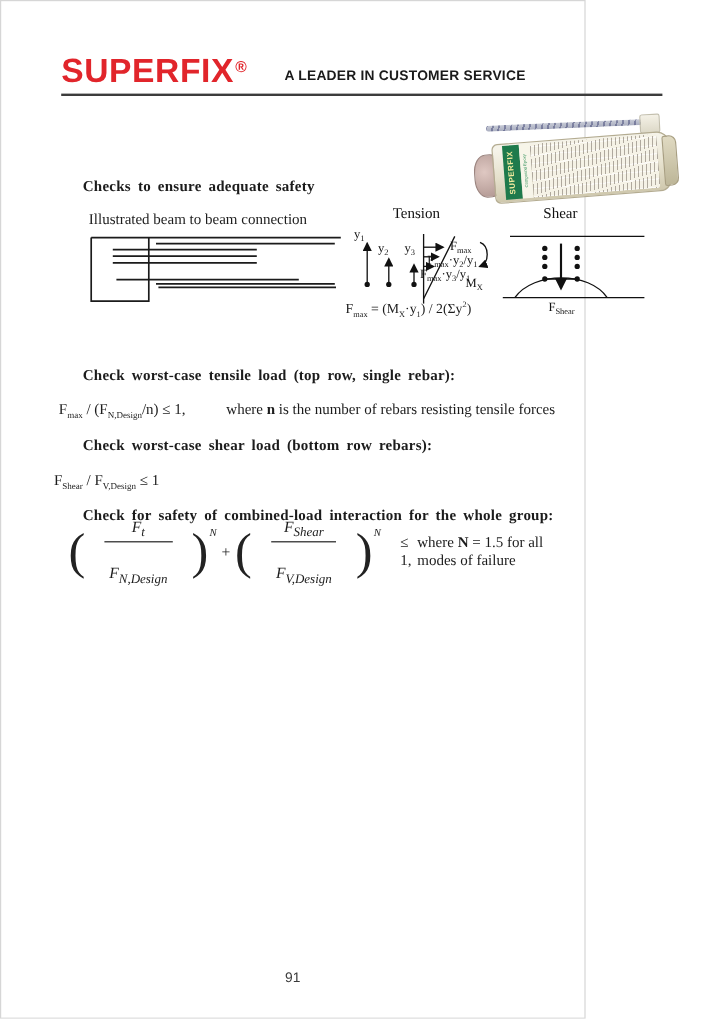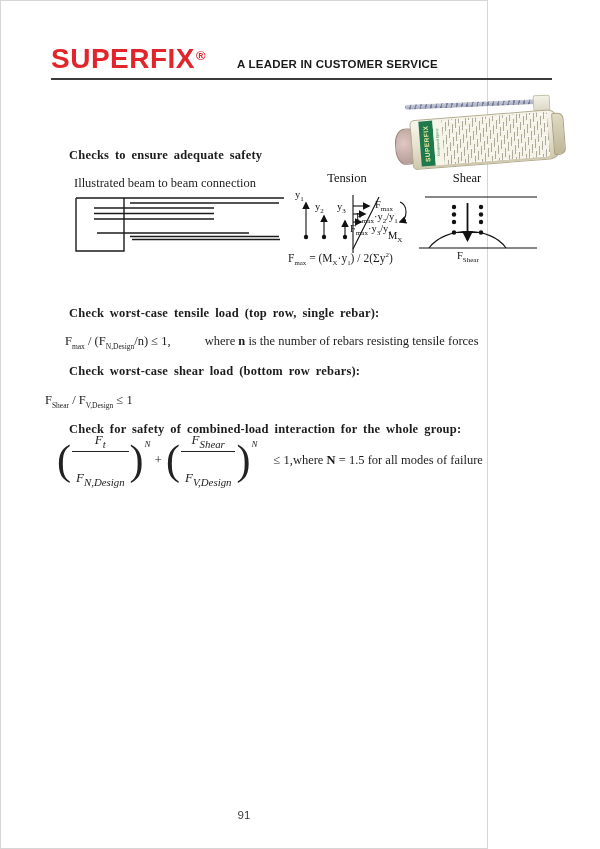--- a/index.html
+++ b/index.html
@@ -64,21 +64,21 @@
   svg .dg-title{font-size:12.5px;}
   svg .tsub{font-size:7px;}
   .dline{stroke:#1b1b1b;stroke-width:1.4;fill:none;}
   .tline{stroke:#111;stroke-width:1.1;fill:none;}
   .dot{fill:#111;stroke:none;}
 
   
   .eq-row{position:absolute;left:56px;top:436px;display:flex;align-items:center;height:46px;}
   .big-paren{font-size:42px;font-weight:300;line-height:40px;color:#222;}
   .frac{display:inline-flex;flex-direction:column;align-items:center;
-        font-style:italic;font-size:13px;margin:0 1px;}
+        font-style:italic;font-size:13px;margin:0 16px;}
   .frac .num{padding:0 8px 1px;}
   .frac .den{border-top:1.2px solid #222;padding:18px 4px 0;}
   .exp{font-size:9px;font-style:italic;position:relative;top:-16px;margin-left:1px;}
   .plus{font-size:13px;margin:0 4px;}
   .eq-result{font-size:12.5px;margin-left:16px;}
   .eq-note{font-size:12.5px;}
 
   
   .page-number{position:absolute;left:0;top:808px;width:100%;text-align:center;
         font-family:"Liberation Sans","DejaVu Sans",sans-serif;font-size:11.5px;color:#3a3a3a;}
@@ -168,21 +168,21 @@
     <circle class="dot" cx="37" cy="61.5" r="2.2"></circle>
       <circle class="dot" cx="64" cy="61.5" r="2.2"></circle>
     <line class="tline" x1="37" y1="61.5" x2="64" y2="61.5"></line>
     <line x1="50.5" y1="32" x2="50.5" y2="69" stroke="#111" stroke-width="1.8" marker-end="url(#ahS)"></line>
     <text x="40" y="88"><tspan dy="0">F</tspan><tspan dy="2.5" class="tsub">Shear</tspan></text>
   </svg>
 
   <div class="body-line fml" style="left:287px;top:251px;font-size:11.5px;"><span>F</span><sub>max</sub><span> = (M</span><sub>X</sub><span>·y</span><sub>1</sub><span>) / 2(Σy</span><sup>2</sup><span>)</span></div>
 
   <div class="h-bold" style="left:68px;top:305px;">Check worst-case tensile load (top row, single rebar):</div>
-  <div class="body-line" style="left:64px;top:333px;">
+  <div class="body-line" style="left:48px;top:333px;">
     <span class="fml"><span>F</span><sub>max</sub><span> / (F</span><sub>N,Design</sub><span>/n) ≤ 1,</span></span><span class="note-gap"><span>where </span><b>n</b><span> is the number of rebars resisting tensile forces</span></span>
   </div>
 
   <div class="h-bold" style="left:68px;top:363px;">Check worst-case shear load (bottom row rebars):</div>
   <div class="body-line" style="left:44px;top:392px;">
     <span class="fml"><span>F</span><sub>Shear</sub><span> / F</span><sub>V,Design</sub><span> ≤ 1</span></span>
   </div>
 
   <div class="h-bold" style="left:68px;top:421px;">Check for safety of combined-load interaction for the whole group:</div>
   <div class="eq-row">

